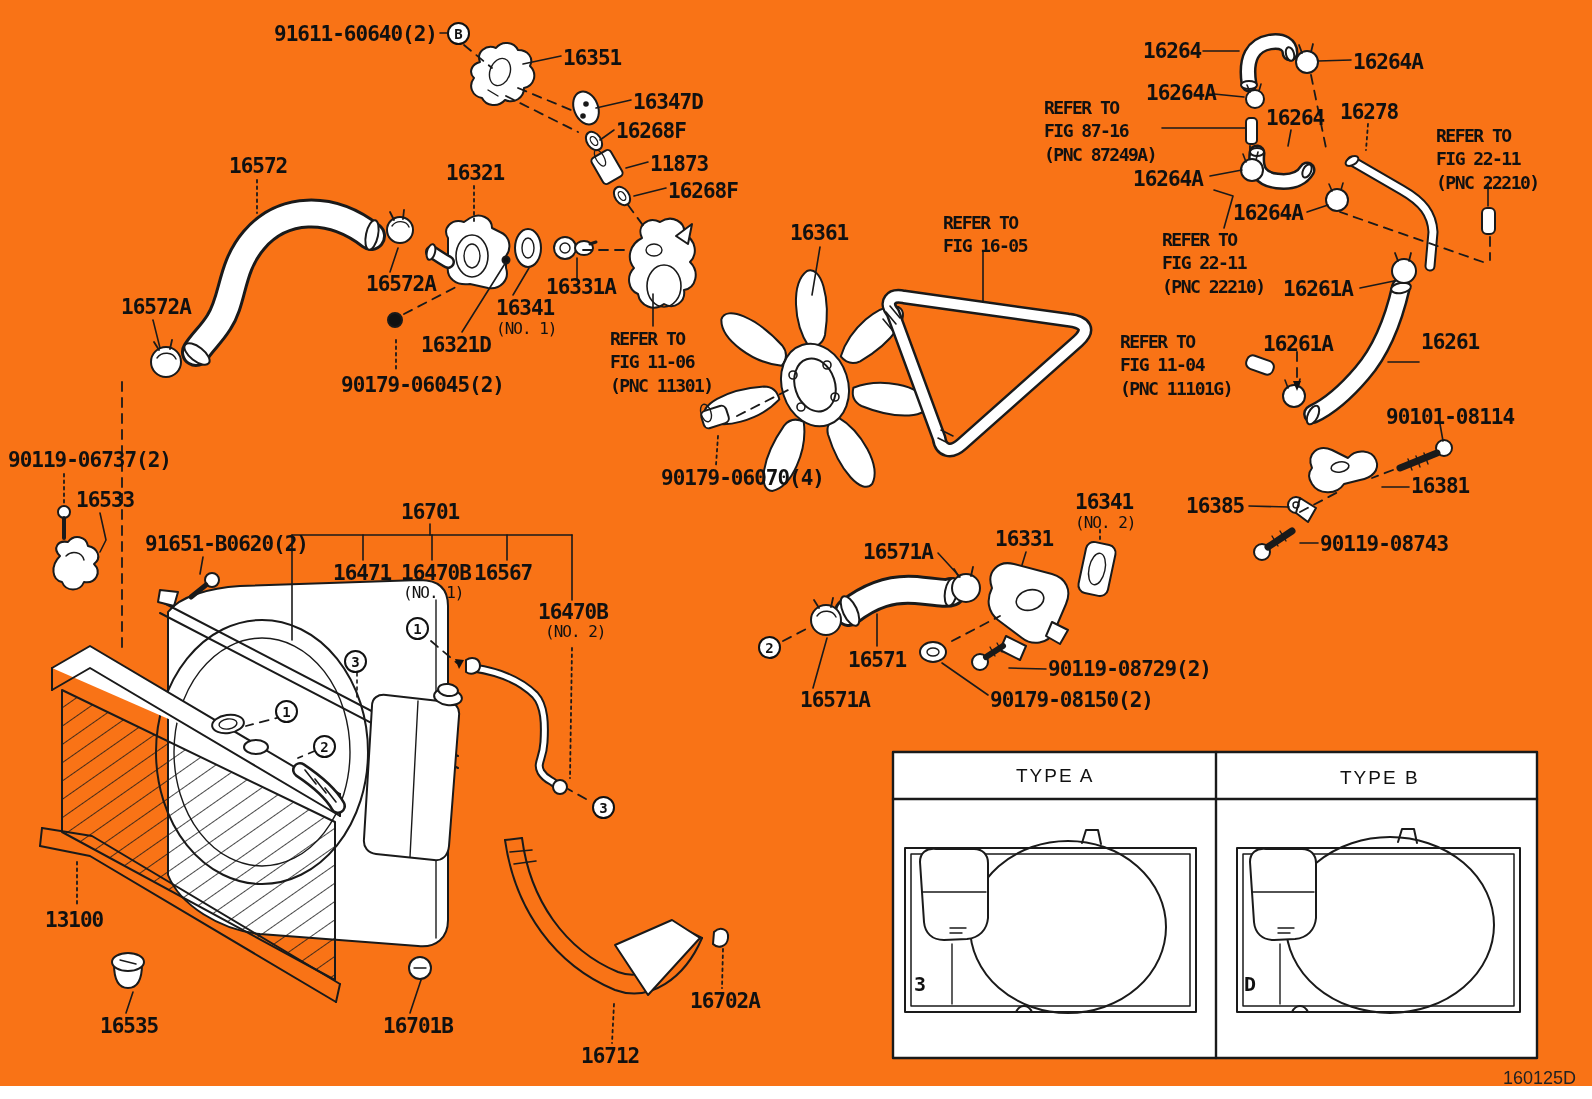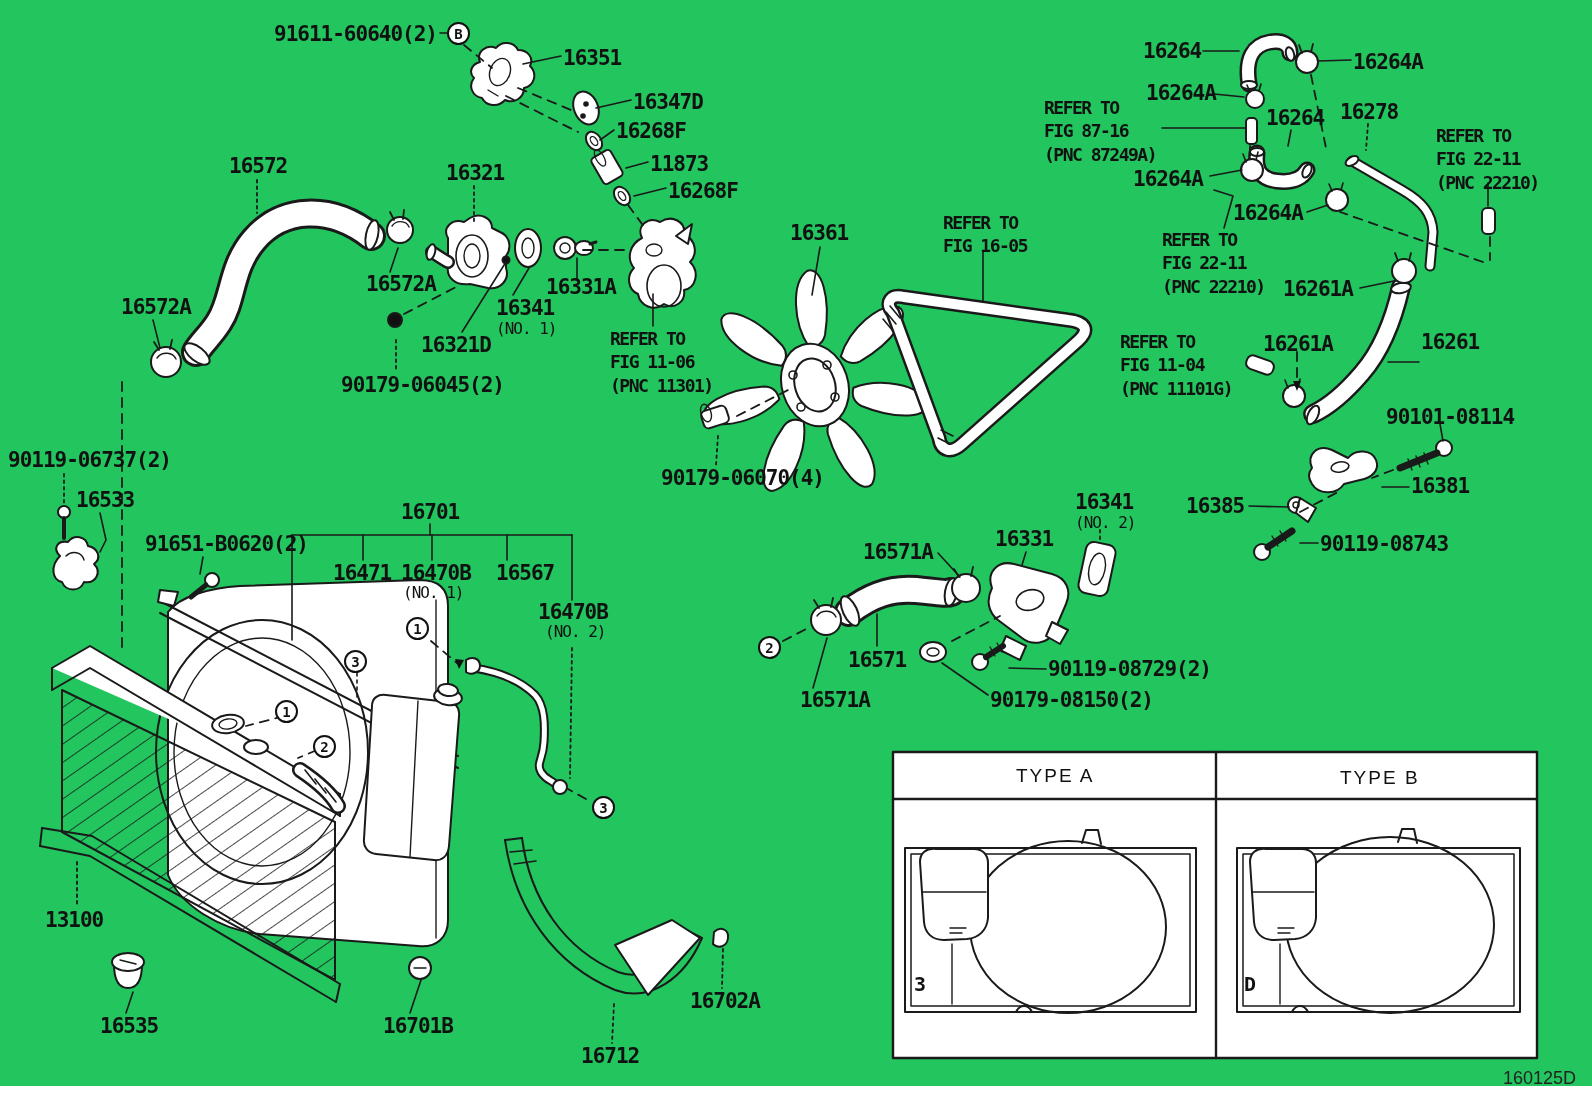--- a/index.html
+++ b/index.html
@@ -1,16 +1,16 @@
 <!DOCTYPE html>
 <html><head>
 <meta charset="utf-8">
 <style>
   html,body{margin:0;padding:0;background:#fff}
-  #stage{position:relative;width:1592px;height:1086px;background:#22c55e;overflow:hidden;
+  #stage{position:relative;width:1592px;height:1086px;background:#f97316;overflow:hidden;
          font-family:"DejaVu Sans Mono",monospace}
   #art{position:absolute;left:0;top:0}
   .lbl{position:absolute;font:bold 21px "DejaVu Sans Mono",monospace;letter-spacing:-1px;
        color:#111;white-space:nowrap}
   .ref{position:absolute;font:bold 18px "DejaVu Sans Mono",monospace;letter-spacing:-1.5px;
        color:#111;line-height:1.3;white-space:pre-line}
   .sub{position:absolute;font:16px "DejaVu Sans Mono",monospace;letter-spacing:-1px;color:#111;white-space:nowrap}
   .circ{position:absolute;width:23px;height:23px;border:2px solid #111;border-radius:50%;
         display:flex;align-items:center;justify-content:center;
         font:bold 14px "DejaVu Sans Mono",monospace;color:#111;background:#fff;box-sizing:border-box}
@@ -449,21 +449,21 @@
 <div class="lbl" style="left:800px;top:688px">16571A</div>
 <div class="lbl" style="left:1048px;top:657px">90119-08729(2)</div>
 <div class="lbl" style="left:990px;top:688px">90179-08150(2)</div>
 <div class="lbl" style="left:8px;top:448px">90119-06737(2)</div>
 <div class="lbl" style="left:76px;top:488px">16533</div>
 <div class="lbl" style="left:145px;top:532px">91651-B0620(2)</div>
 <div class="lbl" style="left:401px;top:500px">16701</div>
 <div class="lbl" style="left:333px;top:561px">16471</div>
 <div class="lbl" style="left:401px;top:561px">16470B</div>
 <div class="sub" style="left:403px;top:583px">(NO. 1)</div>
-<div class="lbl" style="left:496px;top:561px">16567</div>
+<div class="lbl" style="left:474px;top:561px">16567</div>
 <div class="lbl" style="left:538px;top:600px">16470B</div>
 <div class="sub" style="left:545px;top:622px">(NO. 2)</div>
 <div class="lbl" style="left:45px;top:908px">13100</div>
 <div class="lbl" style="left:100px;top:1014px">16535</div>
 <div class="lbl" style="left:383px;top:1014px">16701B</div>
 <div class="lbl" style="left:581px;top:1044px">16712</div>
 <div class="lbl" style="left:690px;top:989px">16702A</div>
 
 <div class="circ" style="left:406px;top:617px">
       <span>1</span>

